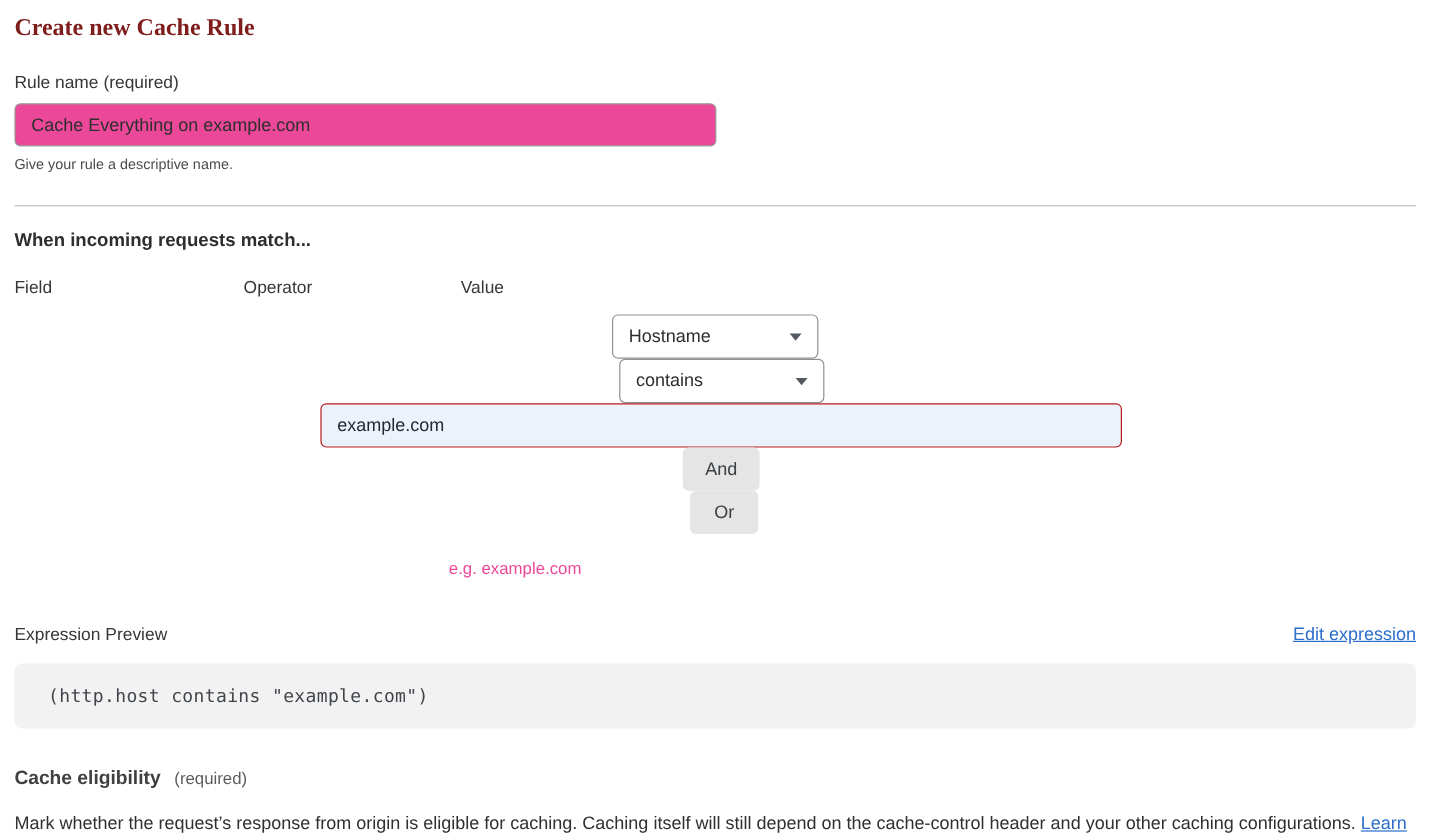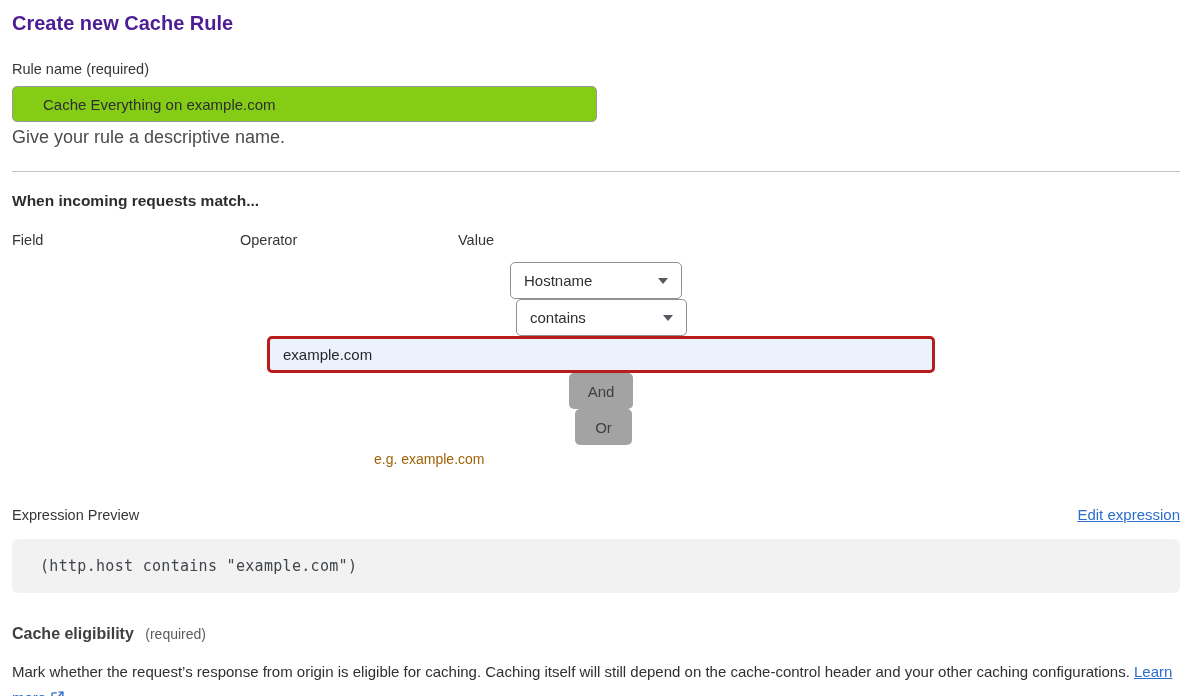--- a/index.html
+++ b/index.html
@@ -1,68 +1,68 @@
 <!DOCTYPE html>
 <html><head>
 <meta charset="utf-8">
 <style>
   * { box-sizing: border-box; margin: 0; padding: 0; }
   html, body { width: 1200px; height: 696px; background: #ffffff; overflow: hidden; }
   body { font-family: "Liberation Sans", "DejaVu Sans", sans-serif; color: #2e2e2e; }
   .container { padding: 12px 20px 0 12px; }
 
-  .page-title { font-size: 20px; font-weight: bold; color: #4c1d95; line-height: 22px; }
+  .page-title { font-size: 20px; font-weight: bold; color: #7f1d1d; line-height: 22px; font-family: Liberation Serif, serif; }
 
   .field-label { margin-top: 27px; font-size: 14.5px; color: #363636; line-height: 16px; }
 
   .rule-name-input {
     margin-top: 9px; width: 585px; height: 36px;
     border: 1px solid #9a9a9a; border-radius: 5px;
-    padding: 0 30px; font-size: 15px; color: #2e2e2e;
+    padding: 0 13px; font-size: 15px; color: #2e2e2e;
     font-family: "Liberation Sans", "DejaVu Sans", sans-serif;
-    background: #84cc16; outline: none; display: block;
+    background: #ec4899; outline: none; display: block;
   }
-  .help-text { margin-top: 7px; font-size: 18px; color: #4c4c4c; line-height: 16px; }
+  .help-text { margin-top: 7px; font-size: 12px; color: #4c4c4c; line-height: 16px; }
 
   .divider { margin-top: 26px; border: none; border-top: 1px solid #c3c3c3; height: 0; }
 
   .section-heading { margin-top: 20px; font-size: 15.5px; font-weight: bold; color: #2e2e2e; line-height: 18px; }
 
-  .builder-labels { display: flex; margin-top: 23px; font-size: 14.5px; color: #363636; line-height: 15px; gap: 37px; }
+  .builder-labels { display: flex; margin-top: 23px; font-size: 14.5px; color: #363636; line-height: 15px; }
   .col-label-field { width: 172px; }
   .col-label-operator { width: 171px; margin-left: 19px; }
   .col-label-value { margin-left: 10px; }
 
   .builder-row { display: flex; margin-top: 14px; align-items: center; flex-direction: column; }
   .select-box {
     height: 37px; border: 1px solid #919191; border-radius: 5px; background: #ffffff;
     display: flex; align-items: center; justify-content: space-between;
     padding: 0 13px; font-size: 15px; color: #2e2e2e; cursor: pointer;
   }
   .select-field { width: 172px; }
   .select-operator { width: 171px; margin-left: 11px; }
   .caret-down {
     width: 0; height: 0; border-left: 5px solid transparent; border-right: 5px solid transparent;
     border-top: 6px solid #555a60; margin-left: 8px; flex: none;
   }
   .value-input {
     margin-left: 10px; width: 668px; height: 37px;
-    border: 3px solid #b91c1c; border-radius: 5px;
+    border: 1px solid #b91c1c; border-radius: 5px;
     background: #ebf2fc; padding: 0 13px; font-size: 15px; color: #24292e;
     font-family: "Liberation Sans", "DejaVu Sans", sans-serif; outline: none;
   }
   .logic-btn {
-    height: 36px; border: none; border-radius: 5px; background: #a3a3a3;
+    height: 36px; border: none; border-radius: 5px; background: #e5e5e5;
     font-size: 15px; color: #3c4045; cursor: pointer;
     font-family: "Liberation Sans", "DejaVu Sans", sans-serif;
   }
   .btn-and { width: 64px; margin-left: 10px; }
   .btn-or { width: 57px; margin-left: 15px; }
 
-  .value-help { margin-top: 6px; margin-left: 362px; font-size: 14px; color: #a16207; line-height: 16px; }
+  .value-help { margin-top: 20px; margin-left: 362px; font-size: 14px; color: #ec4899; line-height: 16px; }
 
   .expression-header { margin-top: 40px; display: flex; justify-content: space-between; align-items: baseline; }
   .expression-label { font-size: 14.5px; color: #363636; line-height: 16px; }
   .link { color: #2c6ecb; text-decoration: underline; cursor: pointer; }
   .edit-expression { font-size: 15px; line-height: 16px; }
 
   .code-block {
     margin-top: 16px; height: 54px; background: #f2f2f2; border-radius: 6px;
     display: flex; align-items: center; padding: 0 28px;
     font-family: "DejaVu Sans Mono", "Liberation Mono", monospace;

